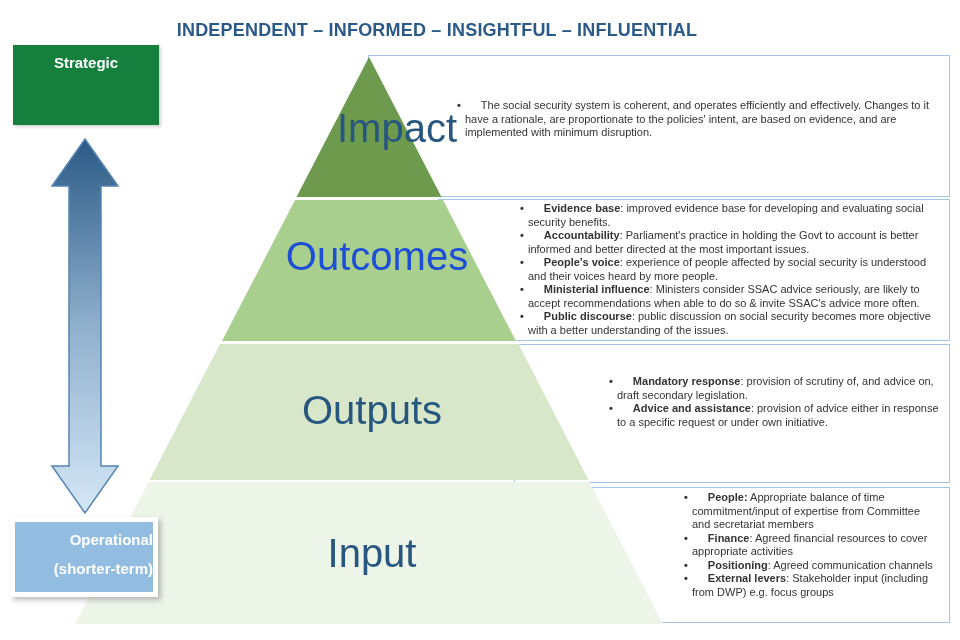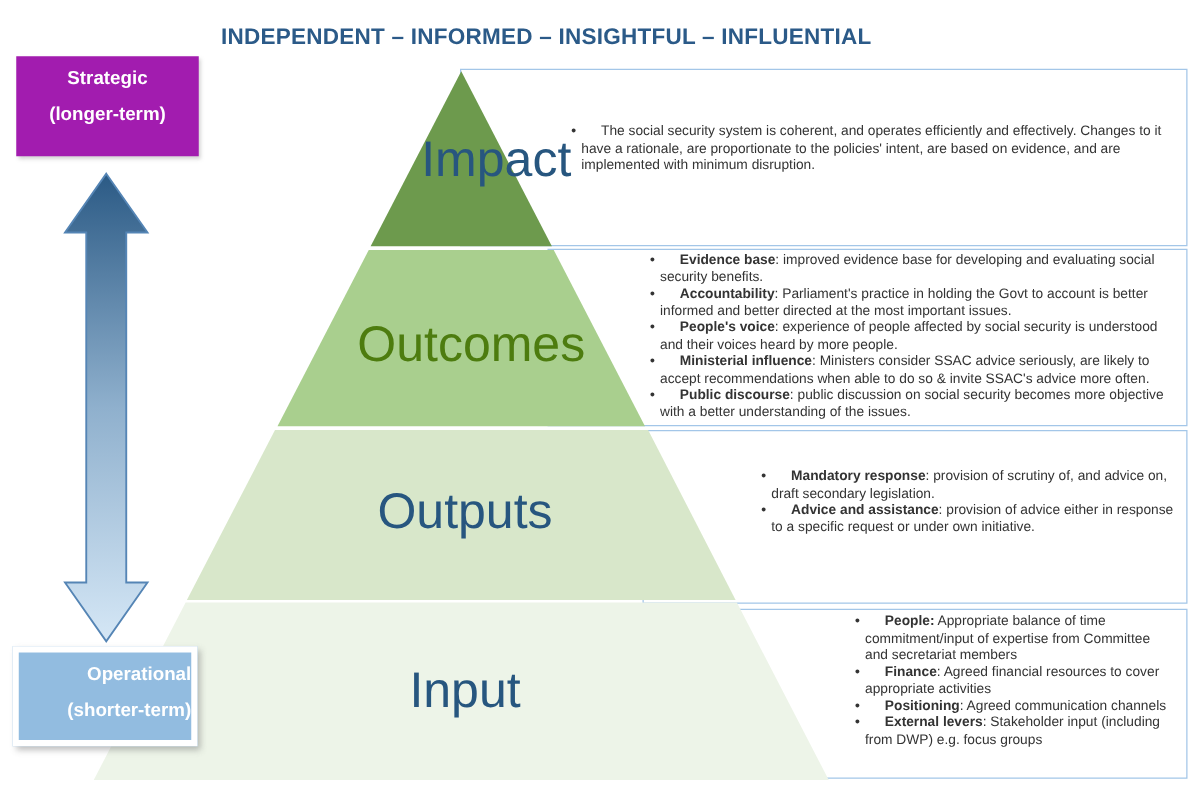--- a/index.html
+++ b/index.html
@@ -83,27 +83,26 @@
 
     <path d="M85,139 L118,186 L101,186 L101,466 L118,466 L85,513 L52,466 L69,466 L69,186 L52,186 Z" fill="url(#agrad)" stroke-width="1.5" stroke="#5585b5"></path>
 
     <polygon points="369,57 441.5,197 296.5,197" style="fill: rgb(109, 154, 77);"></polygon>
     <polygon points="295,200 443,200 516,341 222,341" style="fill: rgb(169, 207, 142);"></polygon>
     <polygon points="220,344 518.5,344 588.5,480 149.5,480" style="fill: rgb(216, 231, 202);"></polygon>
     <polygon points="148.5,482 589.5,482 663,624 75,624" style="fill: rgb(237, 244, 232);"></polygon>
   </svg>
 
   <div class="plabel" style="left: 397px; top: 128px; color: rgb(39, 86, 127);">Impact</div>
-  <div class="plabel" style="left: 377px; top: 276px; color: #4d7c0f;">Outcomes</div>
+  <div class="plabel" style="left: 377px; top: 256px; color: #1d4ed8;">Outcomes</div>
   <div class="plabel" style="left: 372px; top: 410px; color: rgb(39, 86, 127);">Outputs</div>
   <div class="plabel" style="left: 372px; top: 553px; color: rgb(39, 86, 127);">Input</div>
 
-  <div id="strategic" class="sidebox" style="background-color: #a21caf;">
+  <div id="strategic" class="sidebox" style="background-color: #15803d;">
     <div class="l1">Strategic</div>
-    <div class="l2">(longer-term)</div>
   </div>
 
   <div id="operational" class="sidebox" style="background-color: rgb(146, 188, 224); text-align: right;">
     <div class="l1">Operational</div>
     <div class="l2">(shorter-term)</div>
   </div>
 
 </div>
 
 </body></html>

